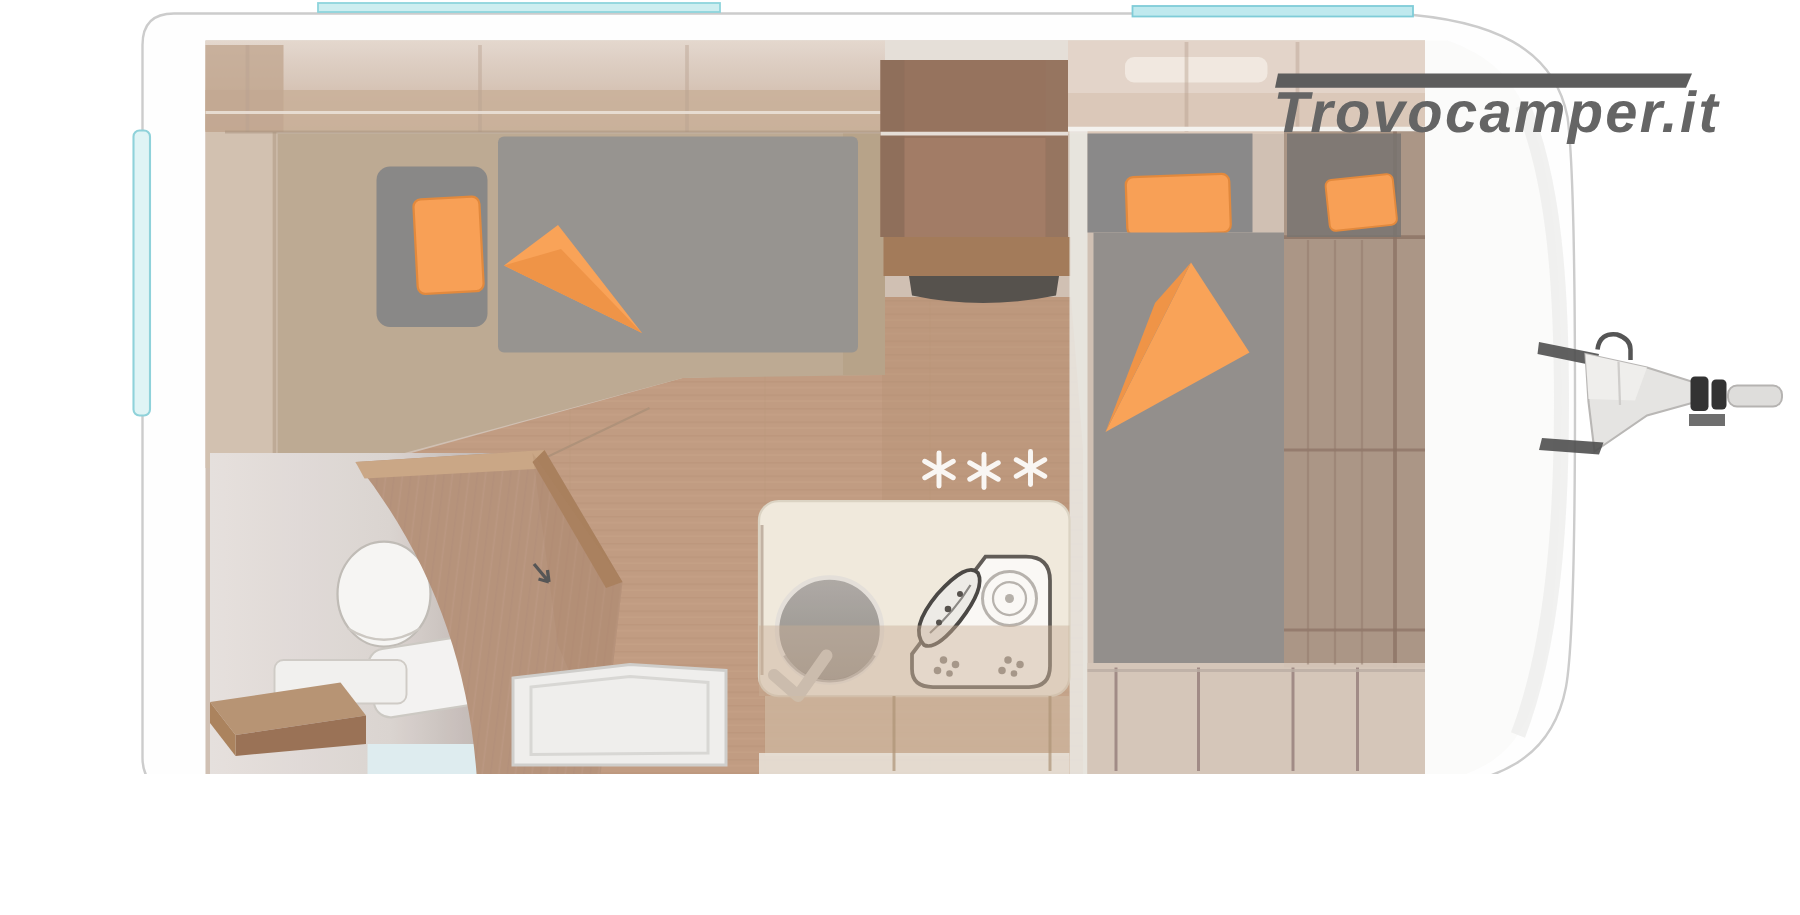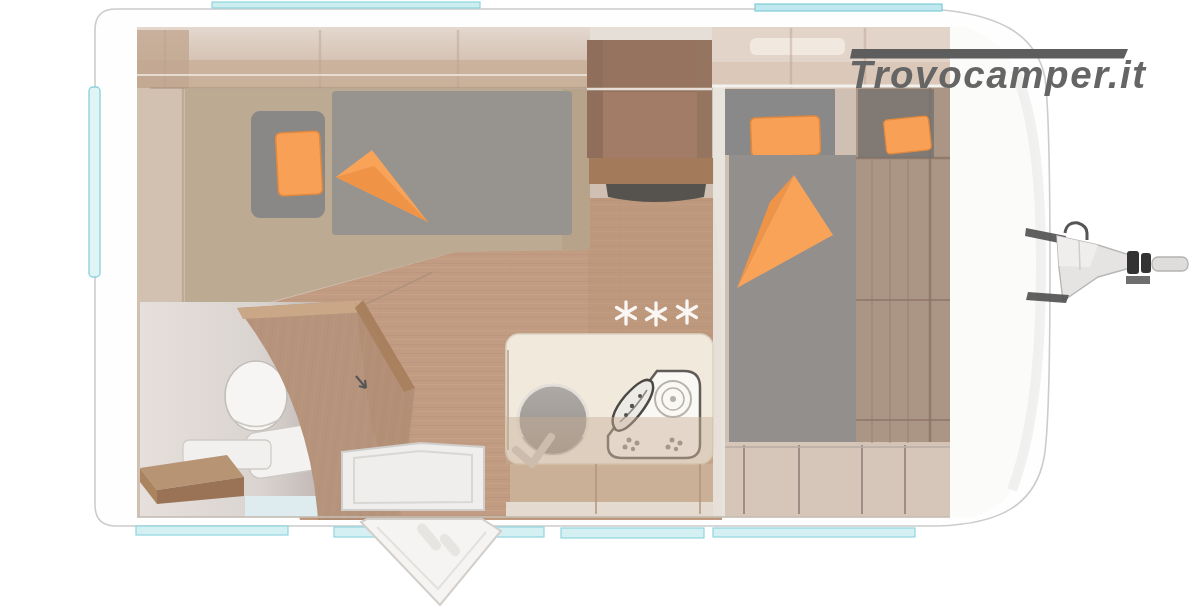--- a/index.html
+++ b/index.html
@@ -1,16 +1,16 @@
 <!DOCTYPE html>
 <html><head>
 <meta charset="utf-8">
 <style>
   html,body{margin:0;padding:0;background:#ffffff;}
-  #stage{position:relative;width:1200px;height:610px;overflow:hidden;
+  #stage{position:relative;width:1200px;height:516px;overflow:hidden;
     font-family:"Liberation Sans", sans-serif;}
 </style>
 </head>
 <body>
 <div id="stage">
 <svg width="1200" height="610" viewBox="0 0 1200 610" xmlns="http://www.w3.org/2000/svg">
 <defs>
   <pattern id="floorwood" width="240" height="9" patternUnits="userSpaceOnUse">
     <rect width="240" height="9" fill="#bd9579"></rect>
     <path d="M0,2.5 H240" stroke="#b28a6e" stroke-width="1.1" opacity="0.45"></path>

